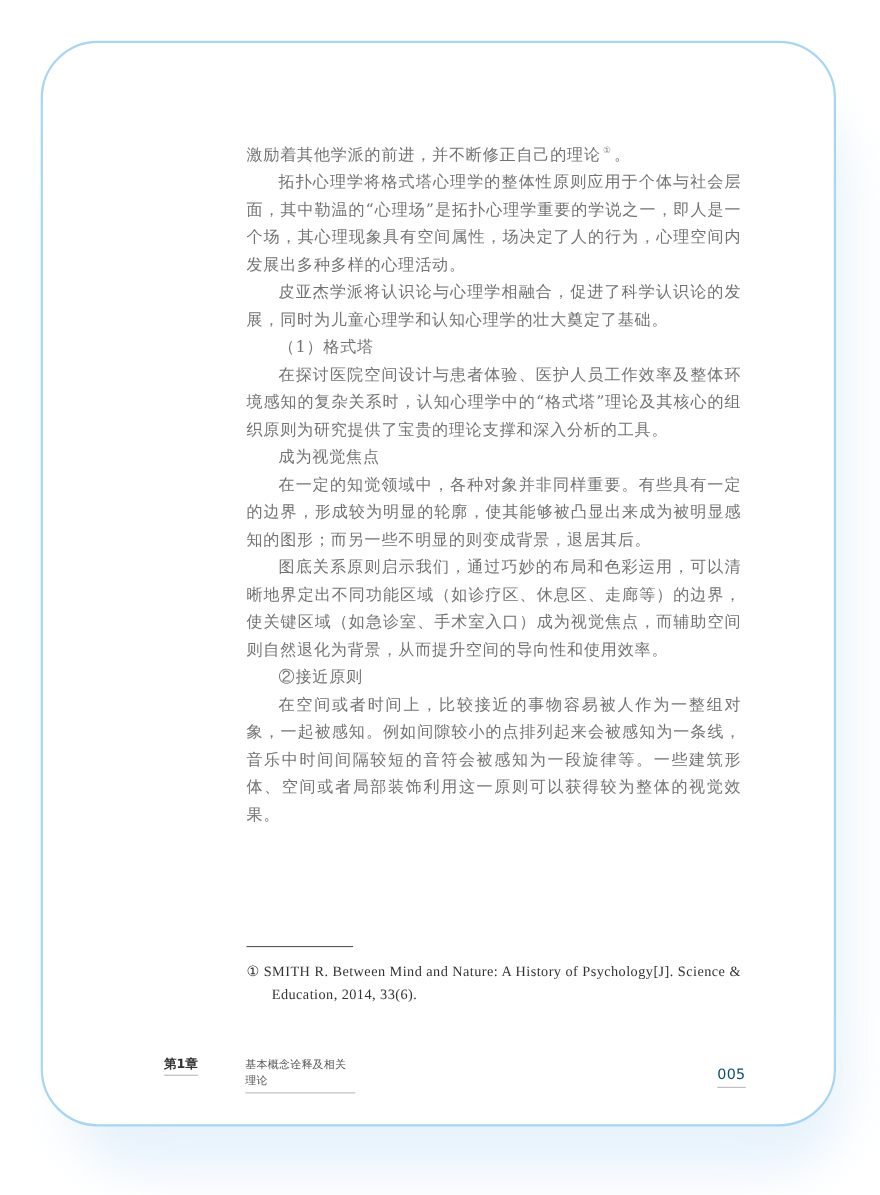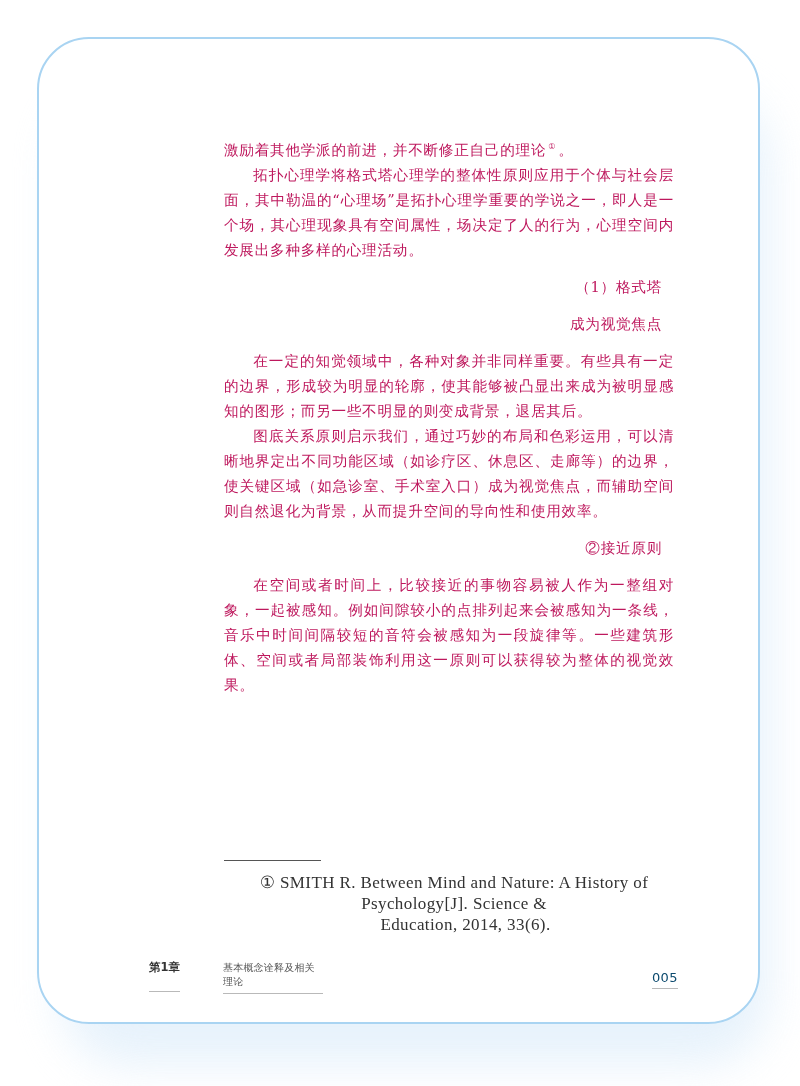--- a/index.html
+++ b/index.html
@@ -32,80 +32,78 @@
       width: 723px;
       height: 987px;
       border: 2.5px solid #a9d4f2;
       border-radius: 52px;
       background: #ffffff;
       box-sizing: border-box;
     }
     .text-block {
       position: absolute;
       left: 224px;
-      top: 134px;
+      top: 124px;
       width: 450px;
-      color: #be185d;
+      color: #737373;
       font-size: 14.6px;
       line-height: 25px;
       letter-spacing: 0.75px;
     }
     .para {
       margin: 0;
       text-align: justify;
       text-align-last: left;
     }
     .indent {
       text-indent: 2em;
     }
     .heading {
-      margin: 12px;
+      margin: 0;
       text-indent: 2em;
-      text-align: right;
     }
     .footnote-rule {
       position: absolute;
       left: 224px;
       top: 860px;
       width: 97px;
       height: 1px;
       background: #555;
     }
     .footnote {
       position: absolute;
       left: 224px;
       top: 872px;
       width: 460px;
       font-family: "Liberation Serif", "DejaVu Serif", serif;
-      font-size: 17px;
+      font-size: 13px;
       line-height: 21px;
       color: #333;
       letter-spacing: 0.4px;
-      text-align: center;
     }
     .footnote .fn-line2 {
       padding-left: 23px;
       display: block;
     }
     .footer {
       position: absolute;
       left: 0;
       top: 960px;
       width: 800px;
       height: 30px;
       font-family: "DejaVu Sans", "Liberation Sans", sans-serif;
     }
     .footer-chapter {
       position: absolute;
       left: 149px;
       top: 0;
       font-size: 11.5px;
       font-weight: bold;
       color: #333;
-      padding-bottom: 16px;
+      padding-bottom: 2px;
       border-bottom: 1px solid #b9b9b9;
     }
     .footer-title {
       position: absolute;
       left: 223px;
       top: 1px;
       font-size: 10px;
       color: #555;
       padding-bottom: 4px;
       border-bottom: 1px solid #b9b9b9;
@@ -132,21 +130,23 @@
 </head>
 <body>
 
 <div class="shadow-blob"></div>
 
 <div class="card"></div>
 
 <div class="text-block">
   <p class="para"><span>激励着其他学派的前进，并不断修正自己的理论</span><sup class="fnref">①</sup><span>。</span></p>
   <p class="para indent">拓扑心理学将格式塔心理学的整体性原则应用于个体与社会层面，其中勒温的“心理场”是拓扑心理学重要的学说之一，即人是一个场，其心理现象具有空间属性，场决定了人的行为，心理空间内发展出多种多样的心理活动。</p>
+  <p class="para indent">皮亚杰学派将认识论与心理学相融合，促进了科学认识论的发展，同时为儿童心理学和认知心理学的壮大奠定了基础。</p>
   <p class="heading">（1）格式塔</p>
+  <p class="para indent">在探讨医院空间设计与患者体验、医护人员工作效率及整体环境感知的复杂关系时，认知心理学中的“格式塔”理论及其核心的组织原则为研究提供了宝贵的理论支撑和深入分析的工具。</p>
   <p class="heading">成为视觉焦点</p>
   <p class="para indent">在一定的知觉领域中，各种对象并非同样重要。有些具有一定的边界，形成较为明显的轮廓，使其能够被凸显出来成为被明显感知的图形；而另一些不明显的则变成背景，退居其后。</p>
   <p class="para indent">图底关系原则启示我们，通过巧妙的布局和色彩运用，可以清晰地界定出不同功能区域（如诊疗区、休息区、走廊等）的边界，使关键区域（如急诊室、手术室入口）成为视觉焦点，而辅助空间则自然退化为背景，从而提升空间的导向性和使用效率。</p>
   <p class="heading">②接近原则</p>
   <p class="para indent">在空间或者时间上，比较接近的事物容易被人作为一整组对象，一起被感知。例如间隙较小的点排列起来会被感知为一条线，音乐中时间间隔较短的音符会被感知为一段旋律等。一些建筑形体、空间或者局部装饰利用这一原则可以获得较为整体的视觉效果。</p>
 </div>
 
 <div class="footnote-rule"></div>
 
 <div class="footnote">

